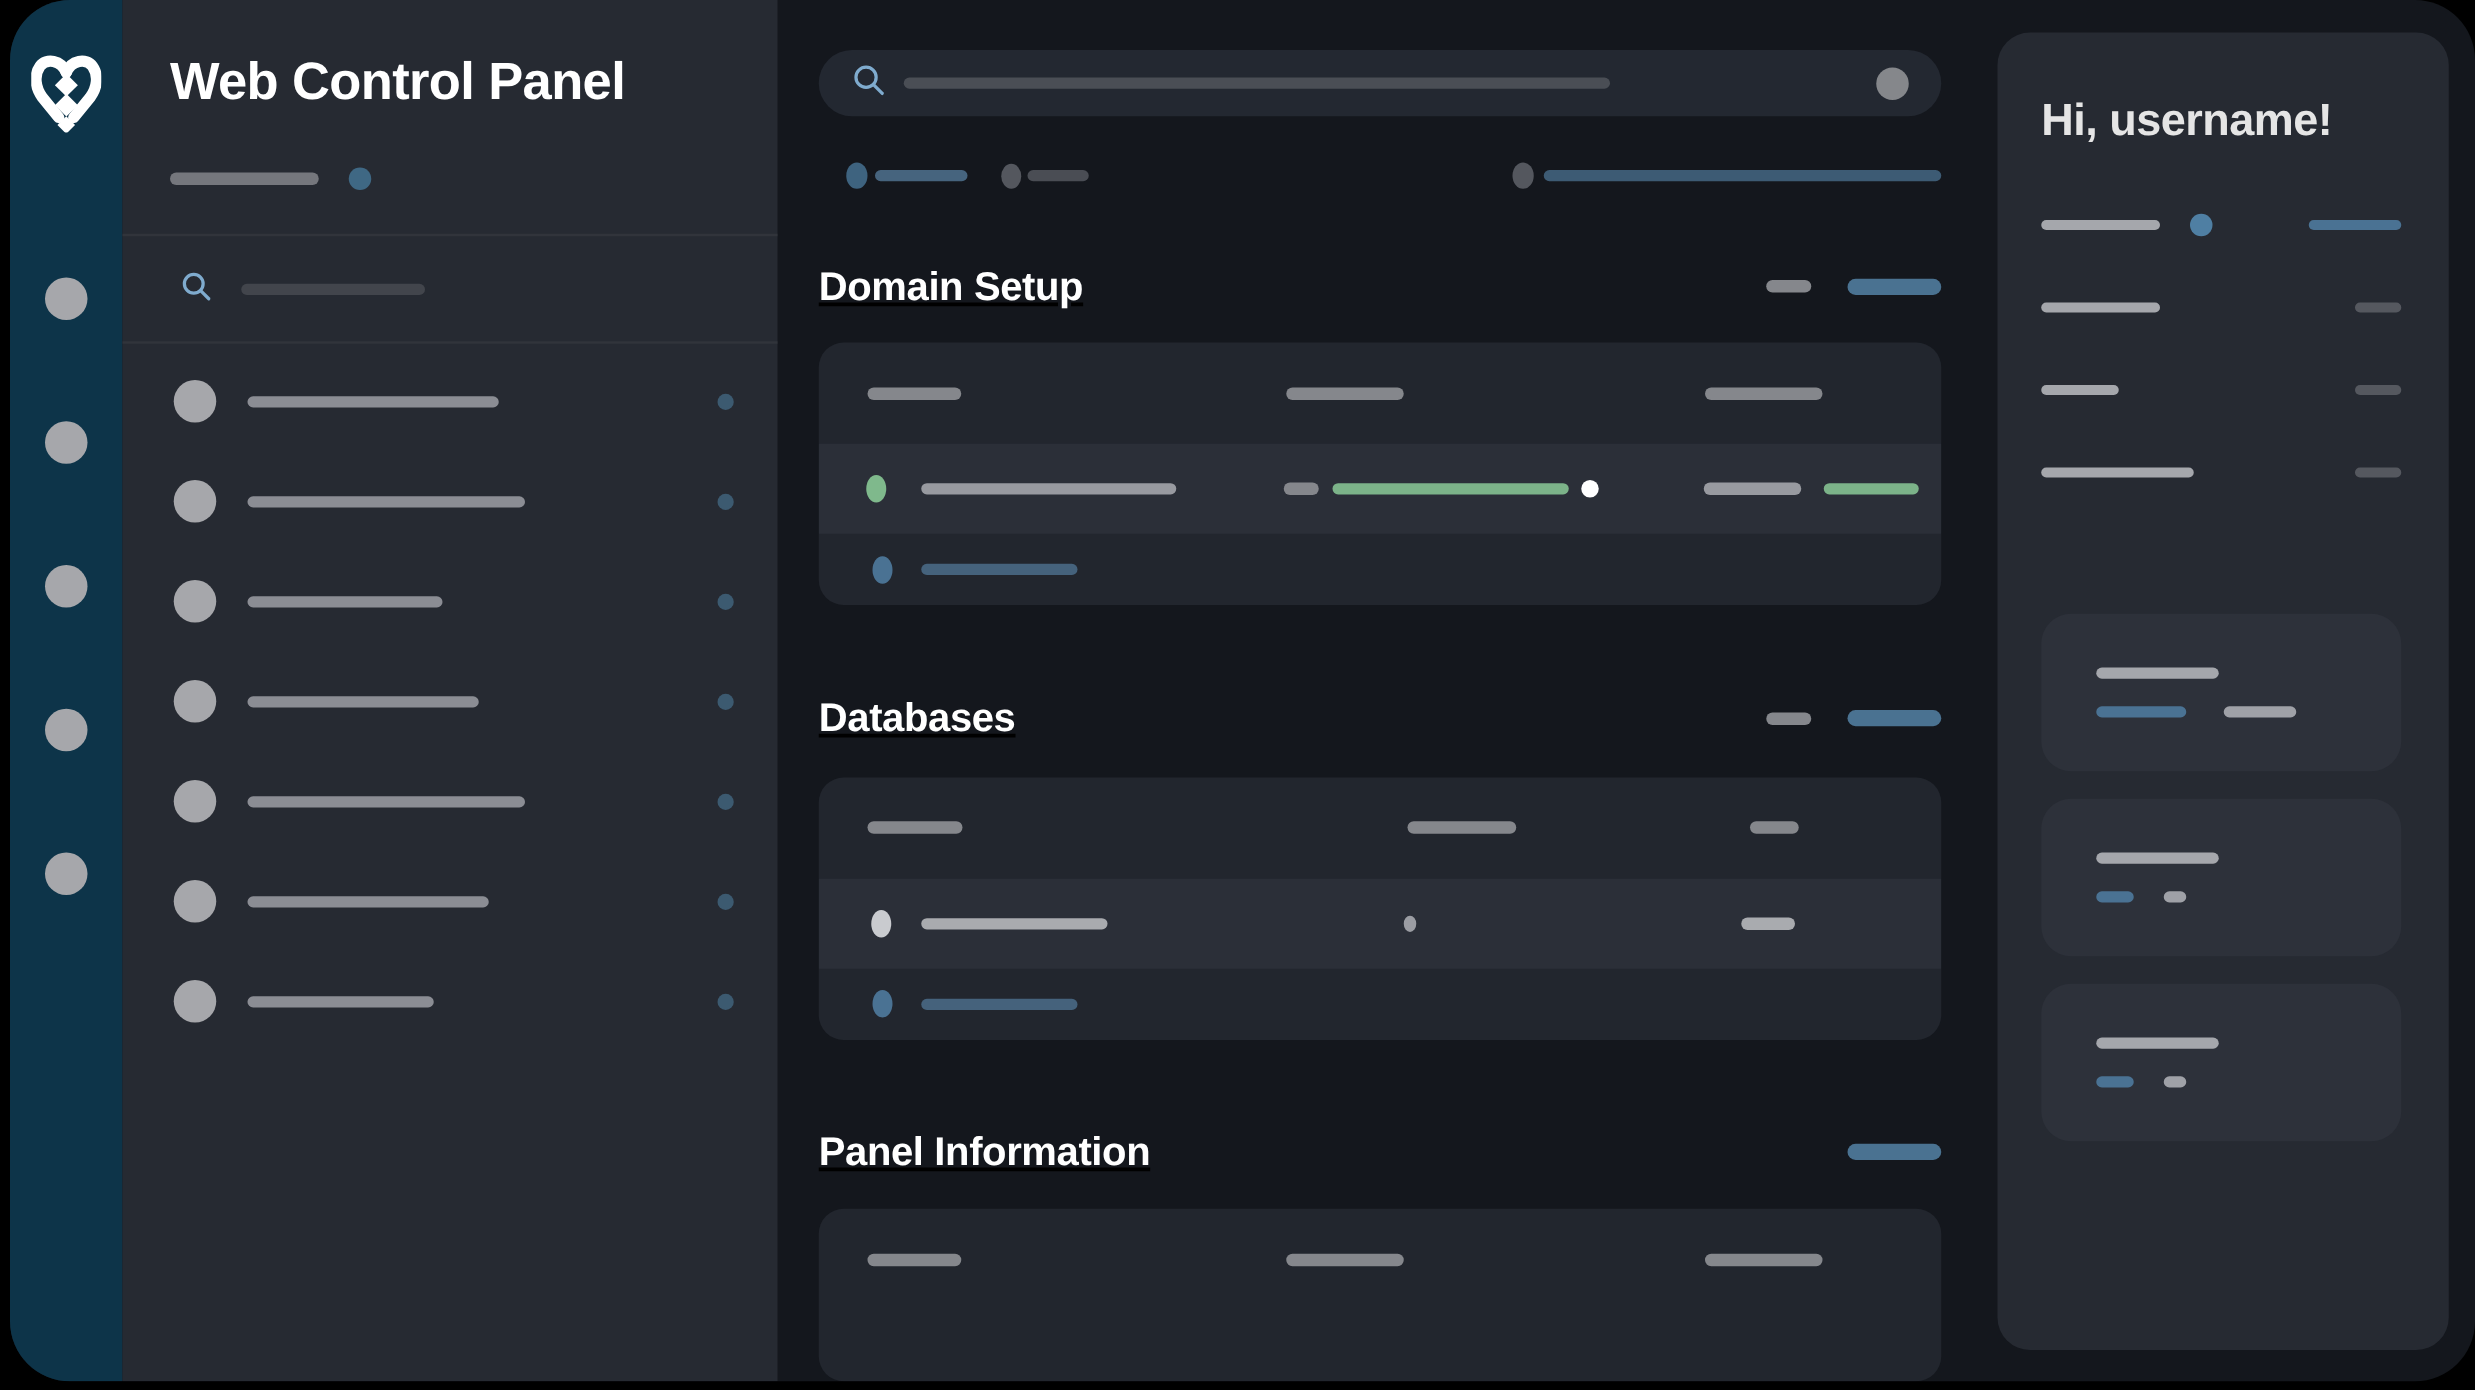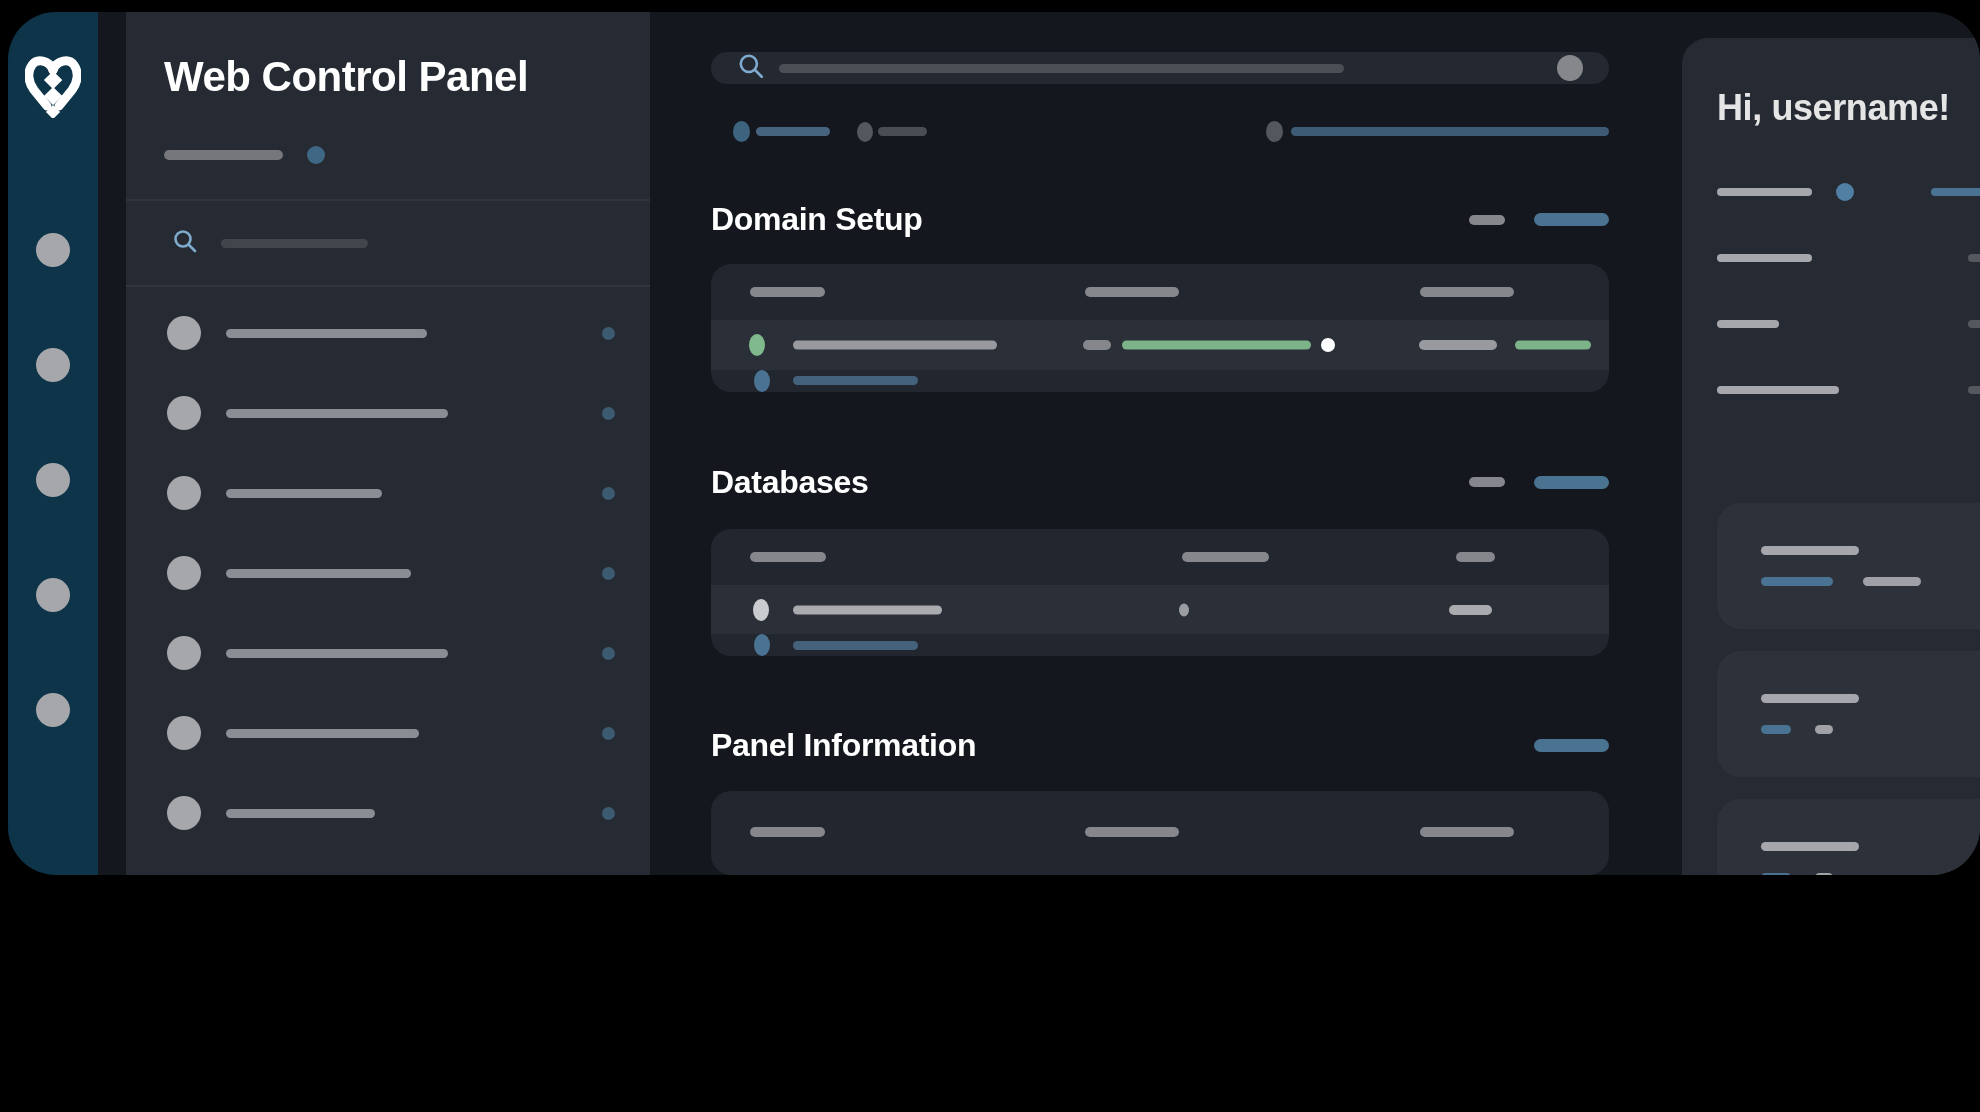--- a/index.html
+++ b/index.html
@@ -1,20 +1,20 @@
 <!DOCTYPE html>
 <html><head>
 <meta charset="utf-8">
 <style>
   * { margin:0; padding:0; box-sizing:border-box; }
   html,body { width:1980px; height:1112px; background:#000; overflow:hidden;
     font-family:"Liberation Sans","DejaVu Sans",sans-serif; }
 
-  .window { position:absolute; left:8px; top:12px; width:1972px; height:863px;
-    background:#14171d; border-radius:48px; overflow:hidden; display:flex;gap:28px; }
+  .window { position:absolute; left:8px; top:0; width:1972px; height:1105px;
+    background:#14171d; border-radius:48px; overflow:hidden; display:flex; }
 
   
   .rail { width:90px; flex:0 0 90px; background:#0d3449; display:flex;
     flex-direction:column; align-items:center; padding-top:44px; }
   .rail-dots { margin-top:111px; display:flex; flex-direction:column; gap:81px; }
   .rail-dot { width:34px; height:34px; border-radius:50%; background:#a6a7ab; cursor:pointer; }
 
   
   .sidebar { width:524px; flex:0 0 524px; background:#262a32; display:flex; flex-direction:column; }
   .sb-title { margin:40px 20px 0 38px; font-size:42px; line-height:50px; font-weight:bold;
@@ -29,21 +29,21 @@
   .sb-item .bar { height:9px; border-radius:4.5px; background:#8b8d94; margin-left:25px; }
   .sb-item .mini-dot { width:13px; height:13px; border-radius:50%; background:#3c5a70;
     margin-left:auto; margin-right:35px; }
 
   
   .bar { border-radius:5px; }
   .pill { border-radius:6px; }
   .dot { border-radius:50%; }
 
   
-  .main { width:898px; flex:0 0 898px; margin-left:33px; display:flex; flex-direction:column; }
+  .main { width:898px; flex:0 0 898px; margin-left:33px; display:flex; flex-direction:column;text-decoration:underline; }
   .search-bar { margin-top:40px; height:62px; border-radius:31px; background:#232831;
     display:flex; align-items:center; padding:0 26px; cursor:text; }
   .search-bar .input-bar { width:565px; height:9px; border-radius:4.5px; background:#4a4e55; margin-left:14px; }
   .search-bar .right-circle { width:26px; height:26px; border-radius:50%; background:#85878b;
     margin-left:auto; cursor:pointer; }
 
   .crumbs { margin-top:37px; height:22px; display:flex; align-items:center; padding-left:22px; }
   .ell { border-radius:50%; }
 
   .section-head { margin-top:59px; height:44px; display:flex; align-items:center;

